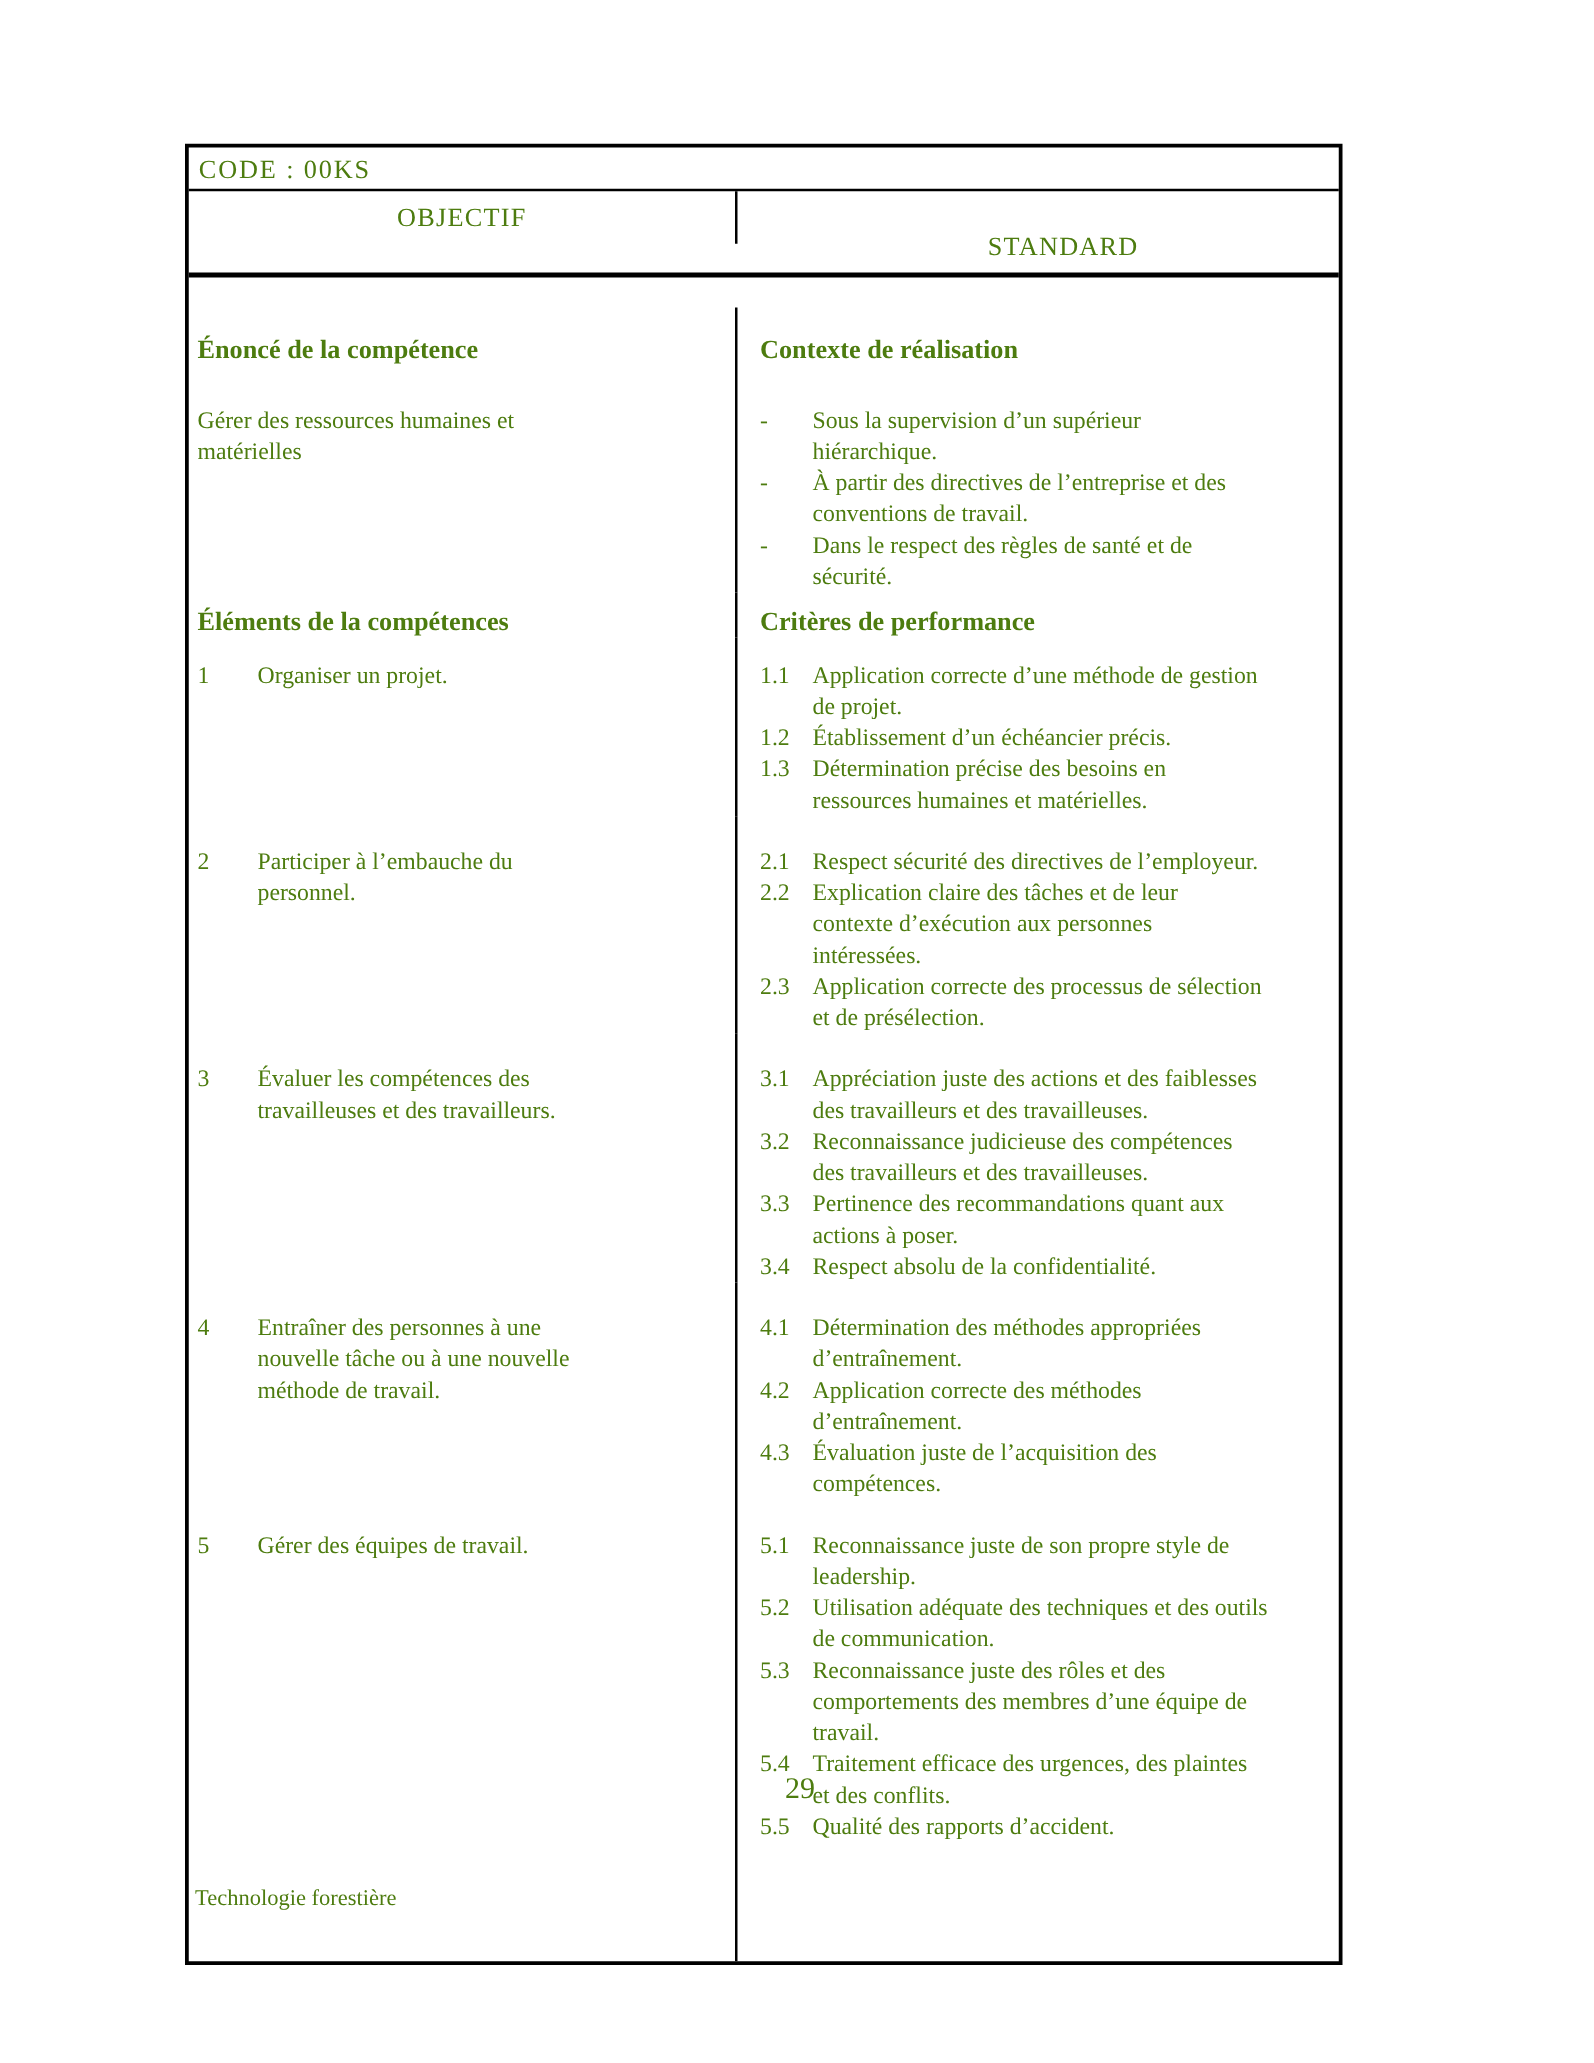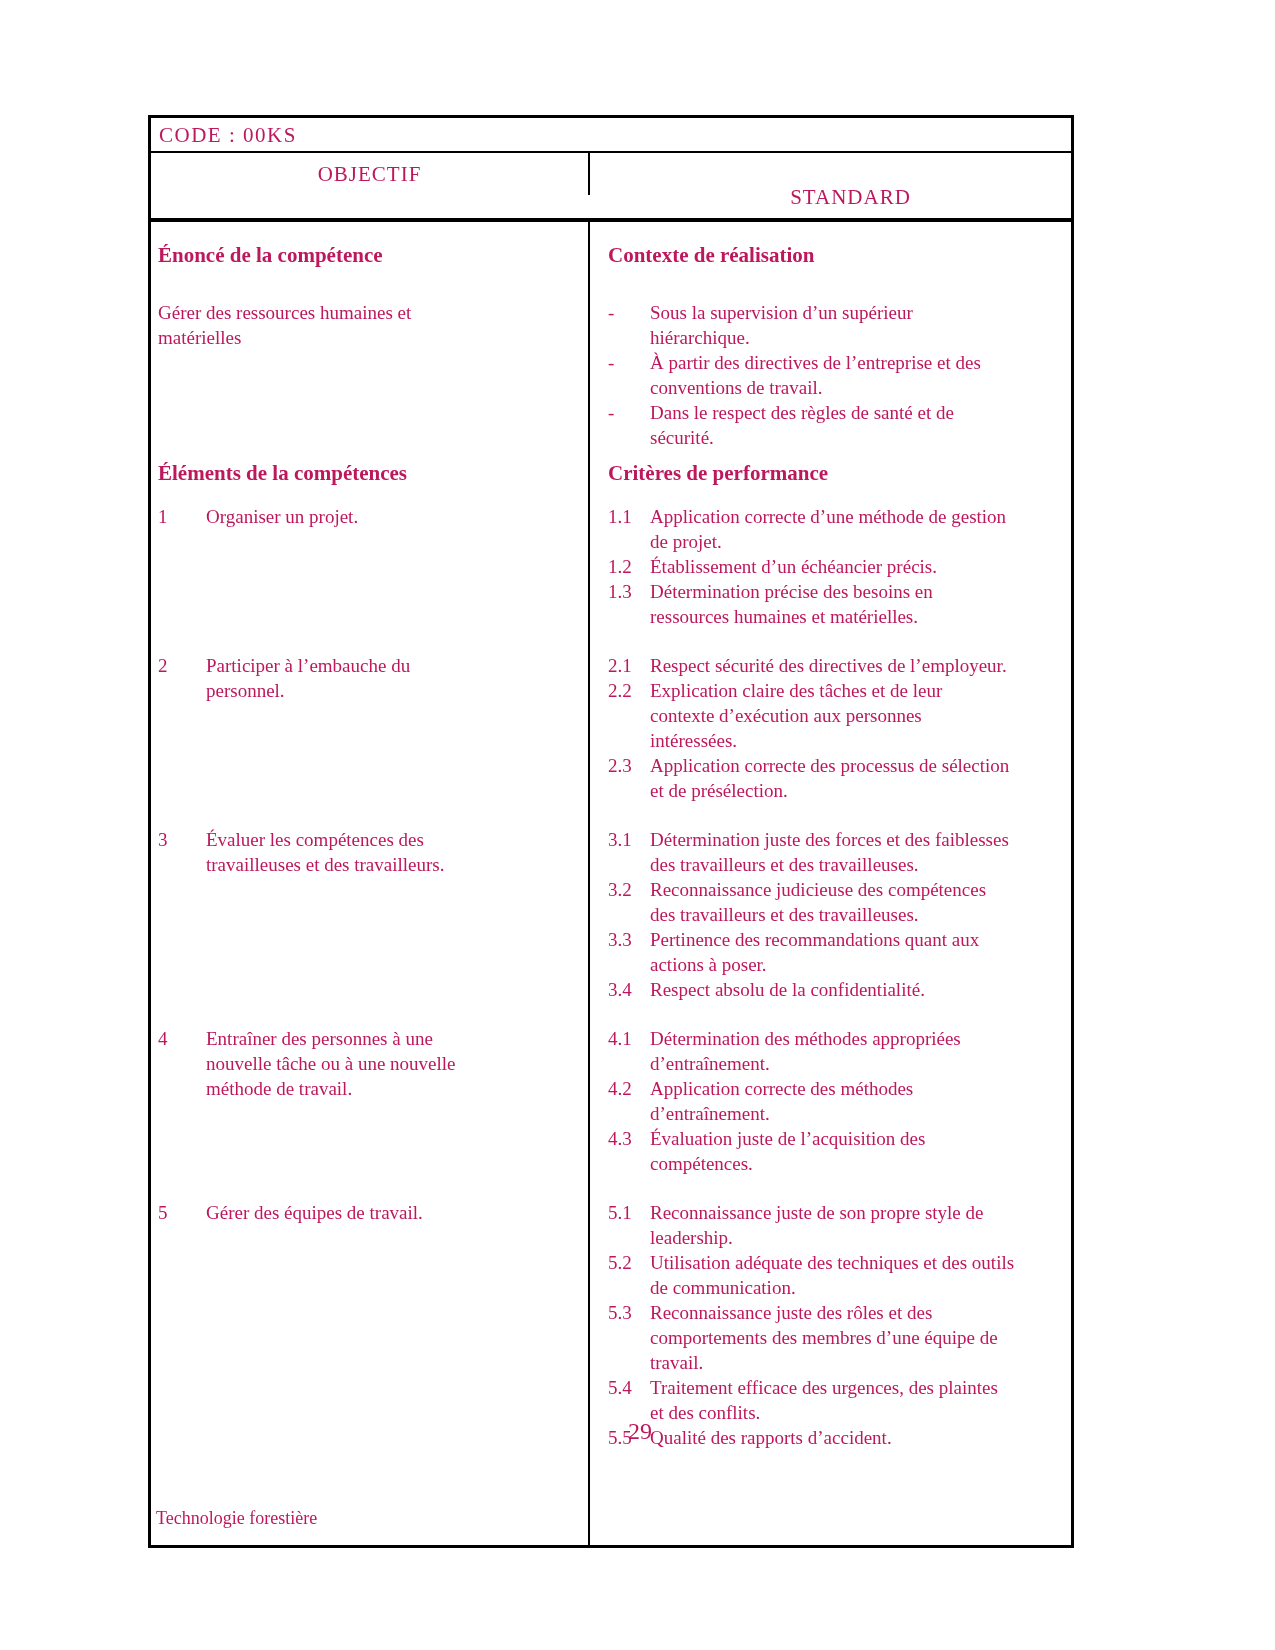--- a/index.html
+++ b/index.html
@@ -2,21 +2,21 @@
 <html><head>
 <meta charset="utf-8">
 <style>
   * { margin:0; padding:0; box-sizing:border-box; }
   html,body { background:#888; }
   .page {
     position:relative;
     width:1275px; height:1650px;
     margin:0 auto;
     background:#ffffff;
-    color:#be185d;
+    color:#4d7c0f;
     font-family:"Liberation Serif","DejaVu Serif",serif;
     font-size:19px;
     line-height:25px;
     overflow:hidden;
   }
   .tbl {
     position:absolute;
     left:148px; top:115px;
     width:926px;
     border:3px solid #000;
@@ -37,21 +37,21 @@
     font-size:21px;
     letter-spacing:1px;
   }
   .hcell.left { width:439px; border-right:2px solid #000; }
   .hcell.right { flex:1;margin-top:23px; }
 
   .tbody { display:grid; grid-template-columns:439px 1fr; }
   .lcell { border-right:2px solid #000; padding-left:7px; padding-right:10px; }
   .rcell { padding-left:18px; padding-right:4px; }
 
-  .pt-head1 { padding-top:20px; }
+  .pt-head1 { padding-top:20px;margin-top:24px; }
   .pt-ctx   { padding-top:32px; }
   .pt-head2 { padding-top:10px; }
   .pt-first { padding-top:18px; }
   .pt-group { padding-top:24px; }
   .pb-last  { padding-bottom:95px; }
 
   .heading { font-weight:bold; font-size:21px; line-height:26px; }
 
   .ltext, .etext, .ctext { white-space:pre; }
 
@@ -191,21 +191,21 @@
     <div class="elem">
       <span class="enum">3</span>
       <div class="etext">Évaluer les compétences des
 travailleuses et des travailleurs.</div>
     </div>
   </div>
   <div class="rcell erow pt-group">
     <div class="clist">
   <div class="crit">
     <span class="cnum">3.1</span>
-    <div class="ctext">Détermination juste des forces et des faiblesses
+    <div class="ctext">Appréciation juste des actions et des faiblesses
 des travailleurs et des travailleuses.</div>
   </div>
 
   <div class="crit">
     <span class="cnum">3.2</span>
     <div class="ctext">Reconnaissance judicieuse des compétences
 des travailleurs et des travailleuses.</div>
   </div>
 
   <div class="crit">

